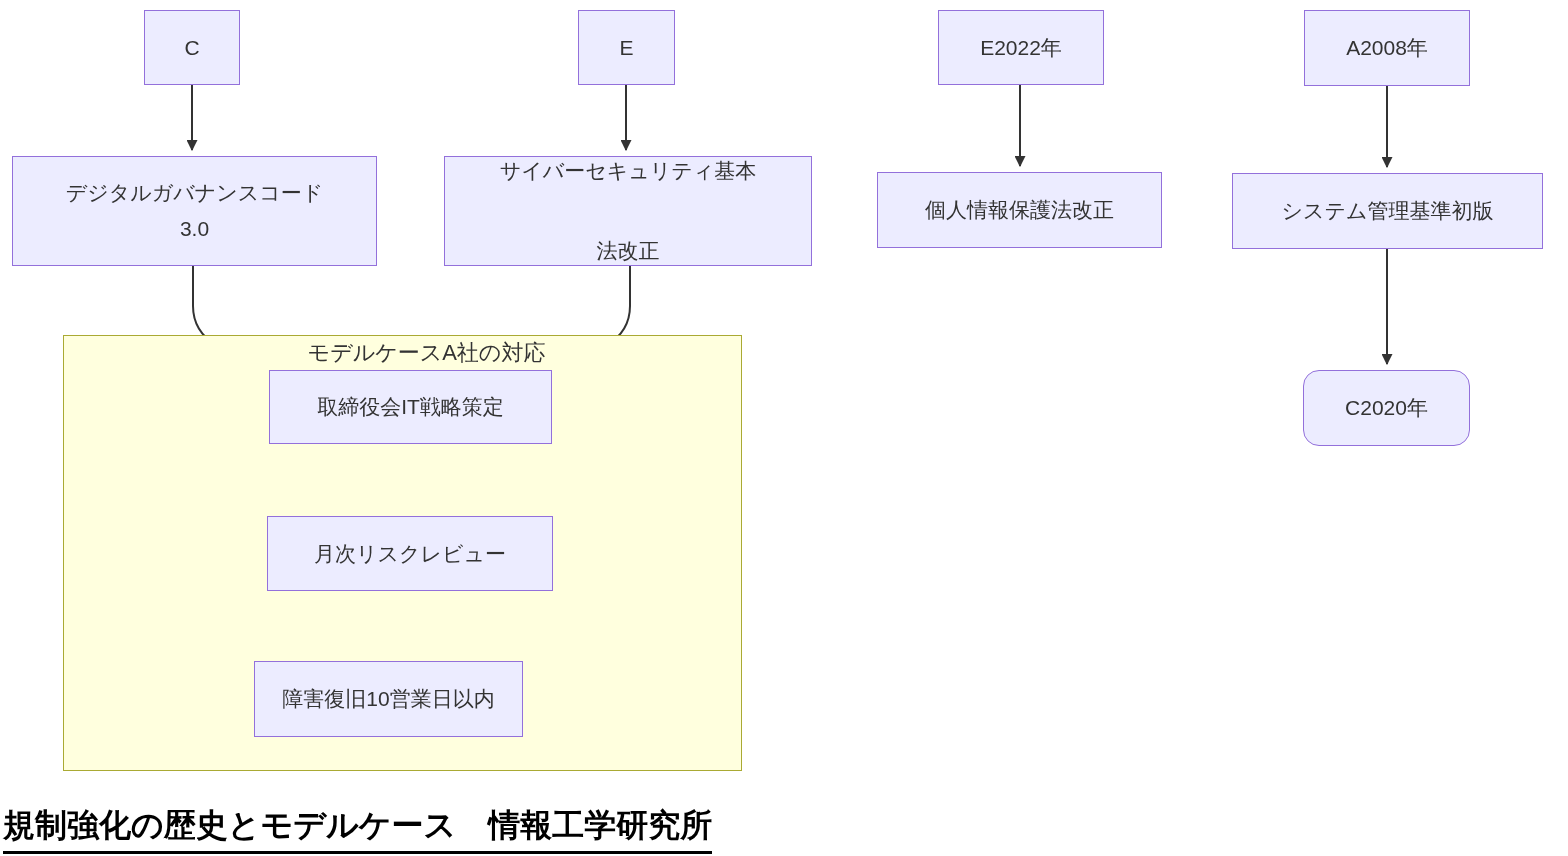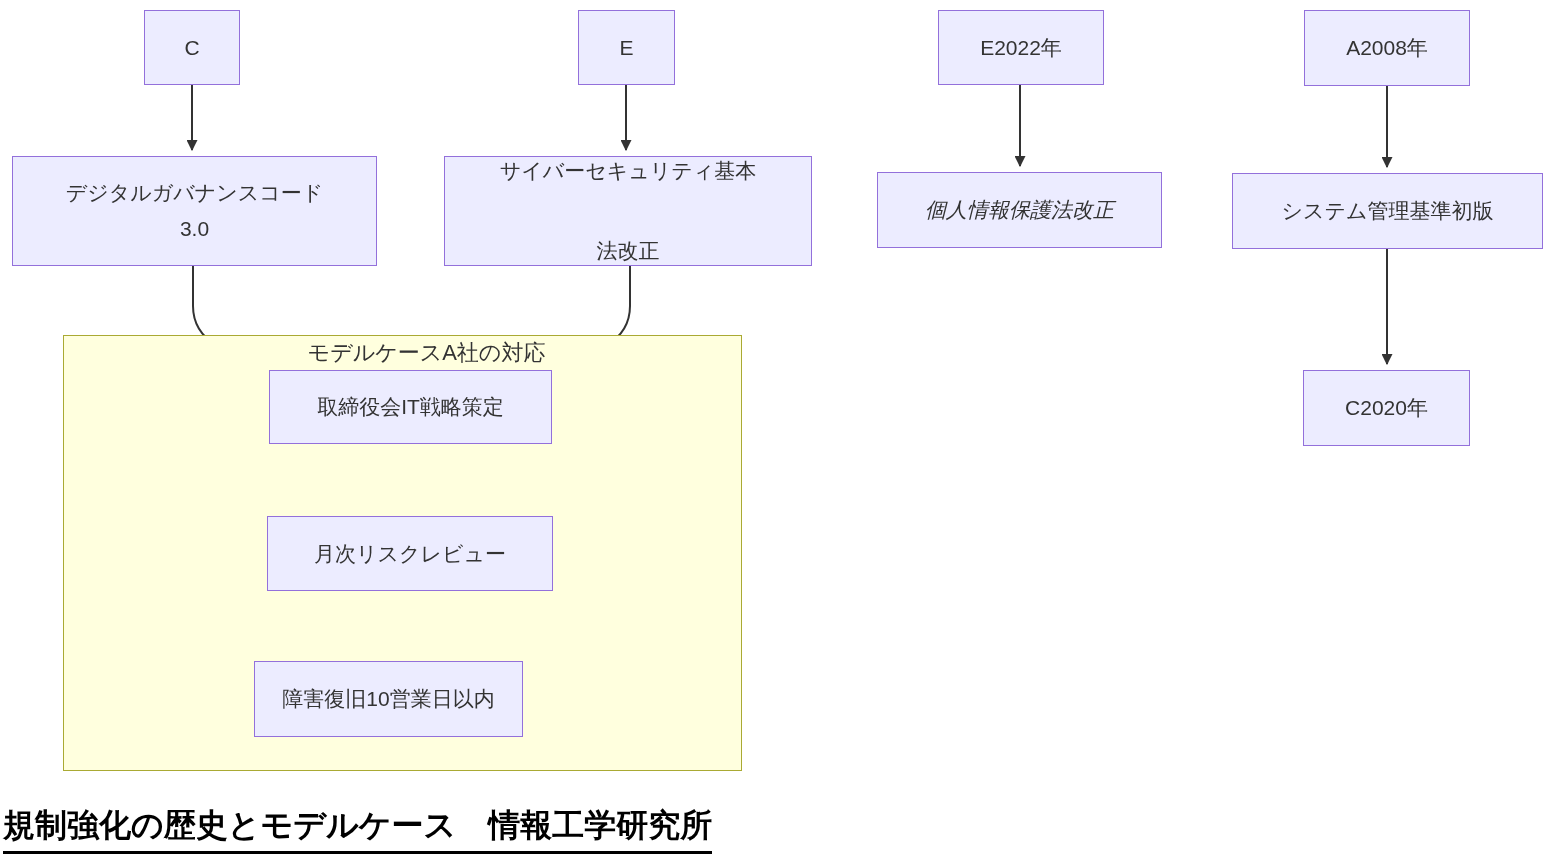--- a/index.html
+++ b/index.html
@@ -117,29 +117,29 @@
   <div class="node" style="left:12px; top:156px; width:365px; height:110px;">
     <span>デジタルガバナンスコード</span>
     <span>3.0</span>
   </div>
 
   <div class="node" style="left:444px; top:156px; width:368px; height:110px;gap:44px;">
     <span>サイバーセキュリティ基本</span>
     <span>法改正</span>
   </div>
 
-  <div class="node" style="left:877px; top:172px; width:285px; height:76px;font-style:italic;">
+  <div class="node" style="left:877px; top:172px; width:285px; height:76px;">
     <span>個人情報保護法改正</span>
   </div>
 
   <div class="node" style="left:1232px; top:173px; width:311px; height:76px;">
     <span>システム管理基準初版</span>
   </div>
 
-  <div class="node" style="left:1303px; top:370px; width:167px; height:76px;">
+  <div class="node" style="left:1303px; top:370px; width:167px; height:76px;border-radius:16px;">
     <span>C2020年</span>
   </div>
 
   <div class="node" style="left:269px; top:370px; width:283px; height:74px;">
     <span>取締役会IT戦略策定</span>
   </div>
 
   <div class="node" style="left:267px; top:516px; width:286px; height:75px;">
     <span>月次リスクレビュー</span>
   </div>

